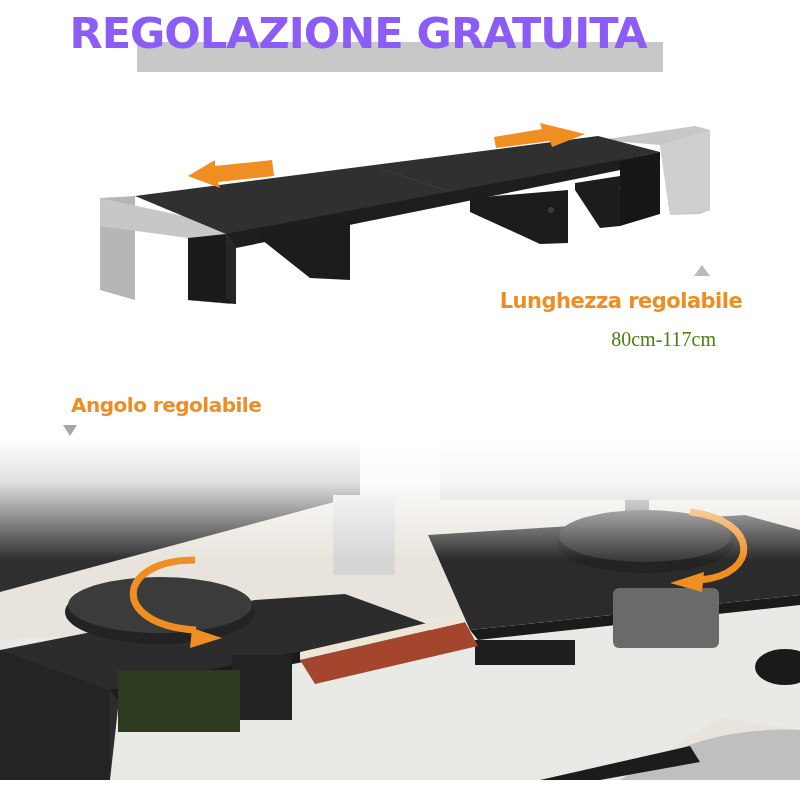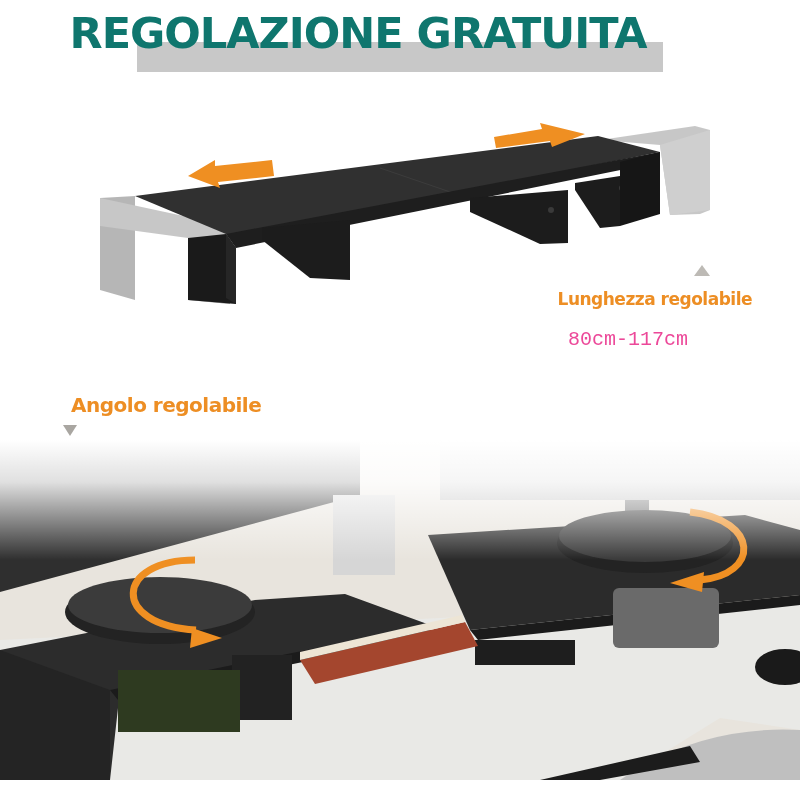--- a/index.html
+++ b/index.html
@@ -7,34 +7,34 @@
     body { position: relative; font-family: "DejaVu Sans", sans-serif; }
 
     
     .title-bar {
       position: absolute; left: 137px; top: 42px; width: 526px; height: 30px;
       background: #c8c8c8;
     }
     .title {
       position: absolute; left: 0; top: 8px; width: 716px; text-align: center;
       font-family: "DejaVu Sans", sans-serif; font-weight: bold; font-size: 43px;
-      letter-spacing: -1px; color: #0f766e;
+      letter-spacing: -1px; color: #8b5cf6;
     }
 
     
     .product-top { position: absolute; left: 0; top: 100px; width: 800px; height: 220px; }
 
     .label-length {
-      position: absolute; left: 490px; top: 289px; width: 262px; text-align: right;
-      font-family: "DejaVu Sans", sans-serif; font-weight: bold; font-size: 17px; color: #ed8e24;
+      position: absolute; left: 490px; top: 289px; width: 262px; text-align: center;
+      font-family: "DejaVu Sans", sans-serif; font-weight: bold; font-size: 21px; color: #ed8e24;
       letter-spacing: -0.5px;
     }
     .label-range {
-      position: absolute; left: 540px; top: 328px; width: 176px; text-align: center;
-      font-family: Liberation Mono, monospace; font-size: 20px; color: #ec4899;
+      position: absolute; left: 540px; top: 328px; width: 176px; text-align: right;
+      font-family: Liberation Serif, serif; font-size: 20px; color: #4d7c0f;
     }
     .tri-up {
       position: absolute; left: 694px; top: 265px; width: 0; height: 0;
       border-left: 8px solid transparent; border-right: 8px solid transparent;
       border-bottom: 11px solid #bdbab5;
     }
     .label-angle {
       position: absolute; left: 62px; top: 393px;
       font-family: "DejaVu Sans", sans-serif; font-weight: bold; font-size: 20px; color: #ed8e24;
       letter-spacing: -0.5px;

